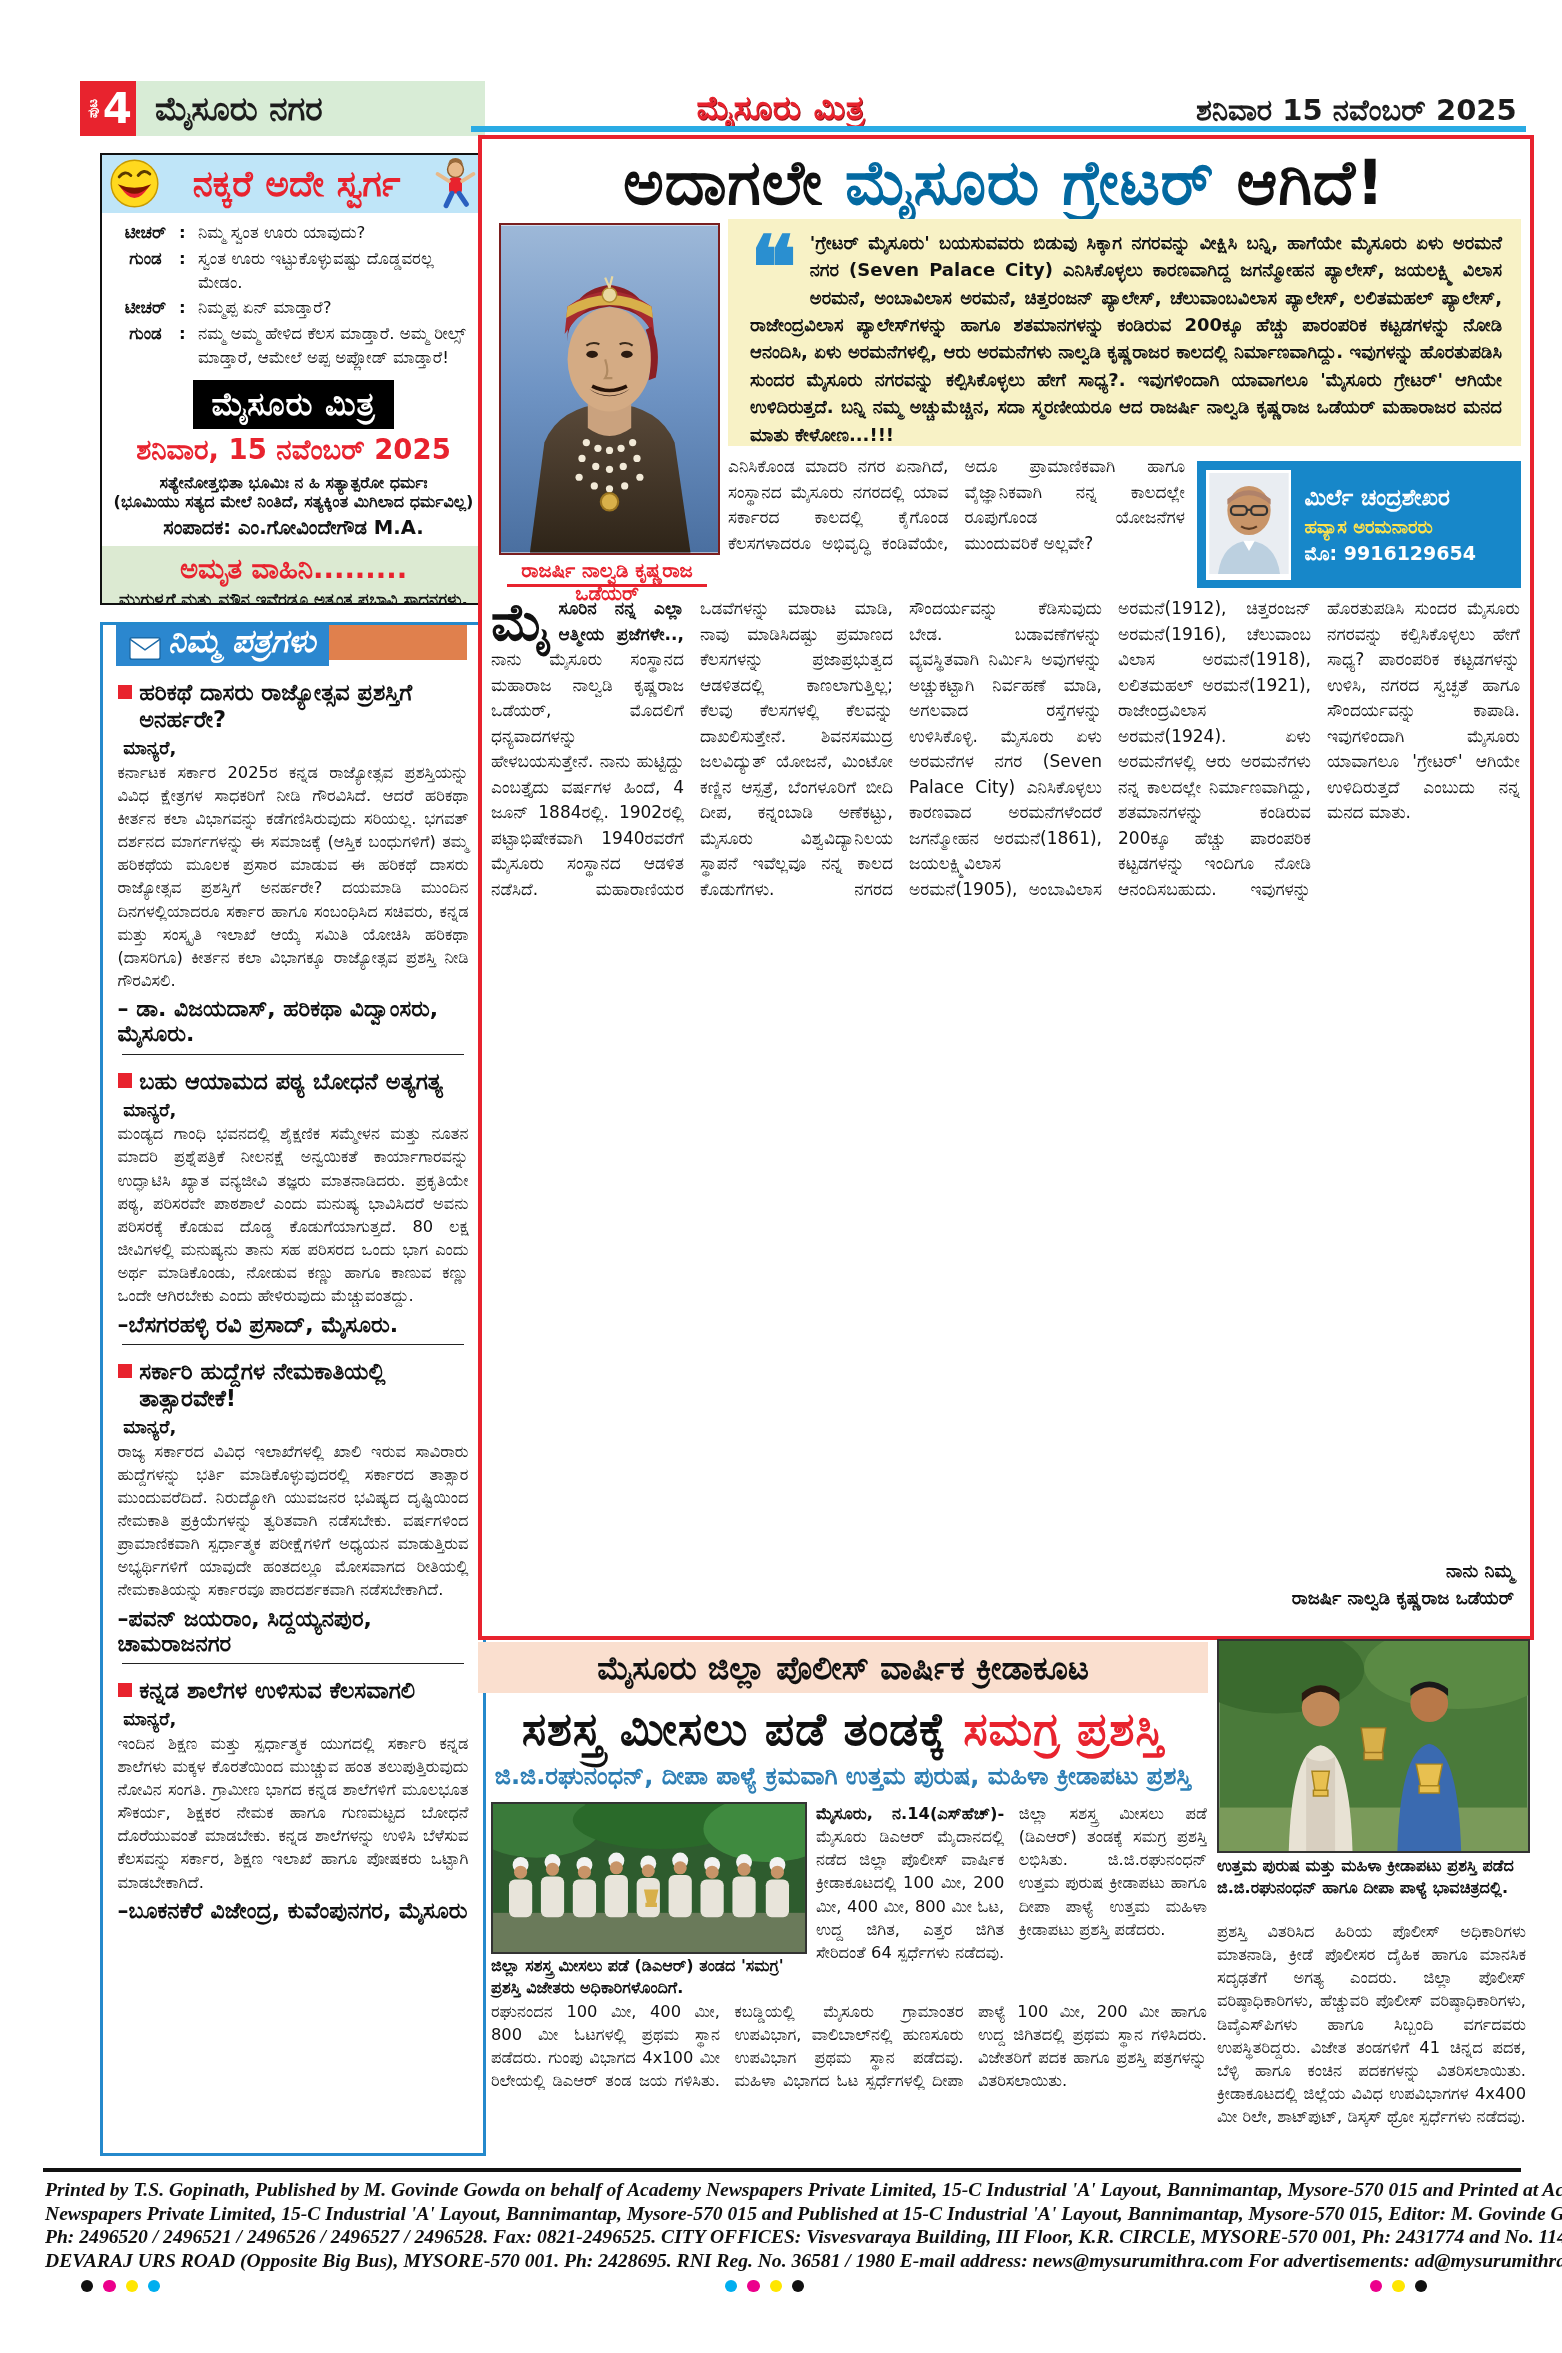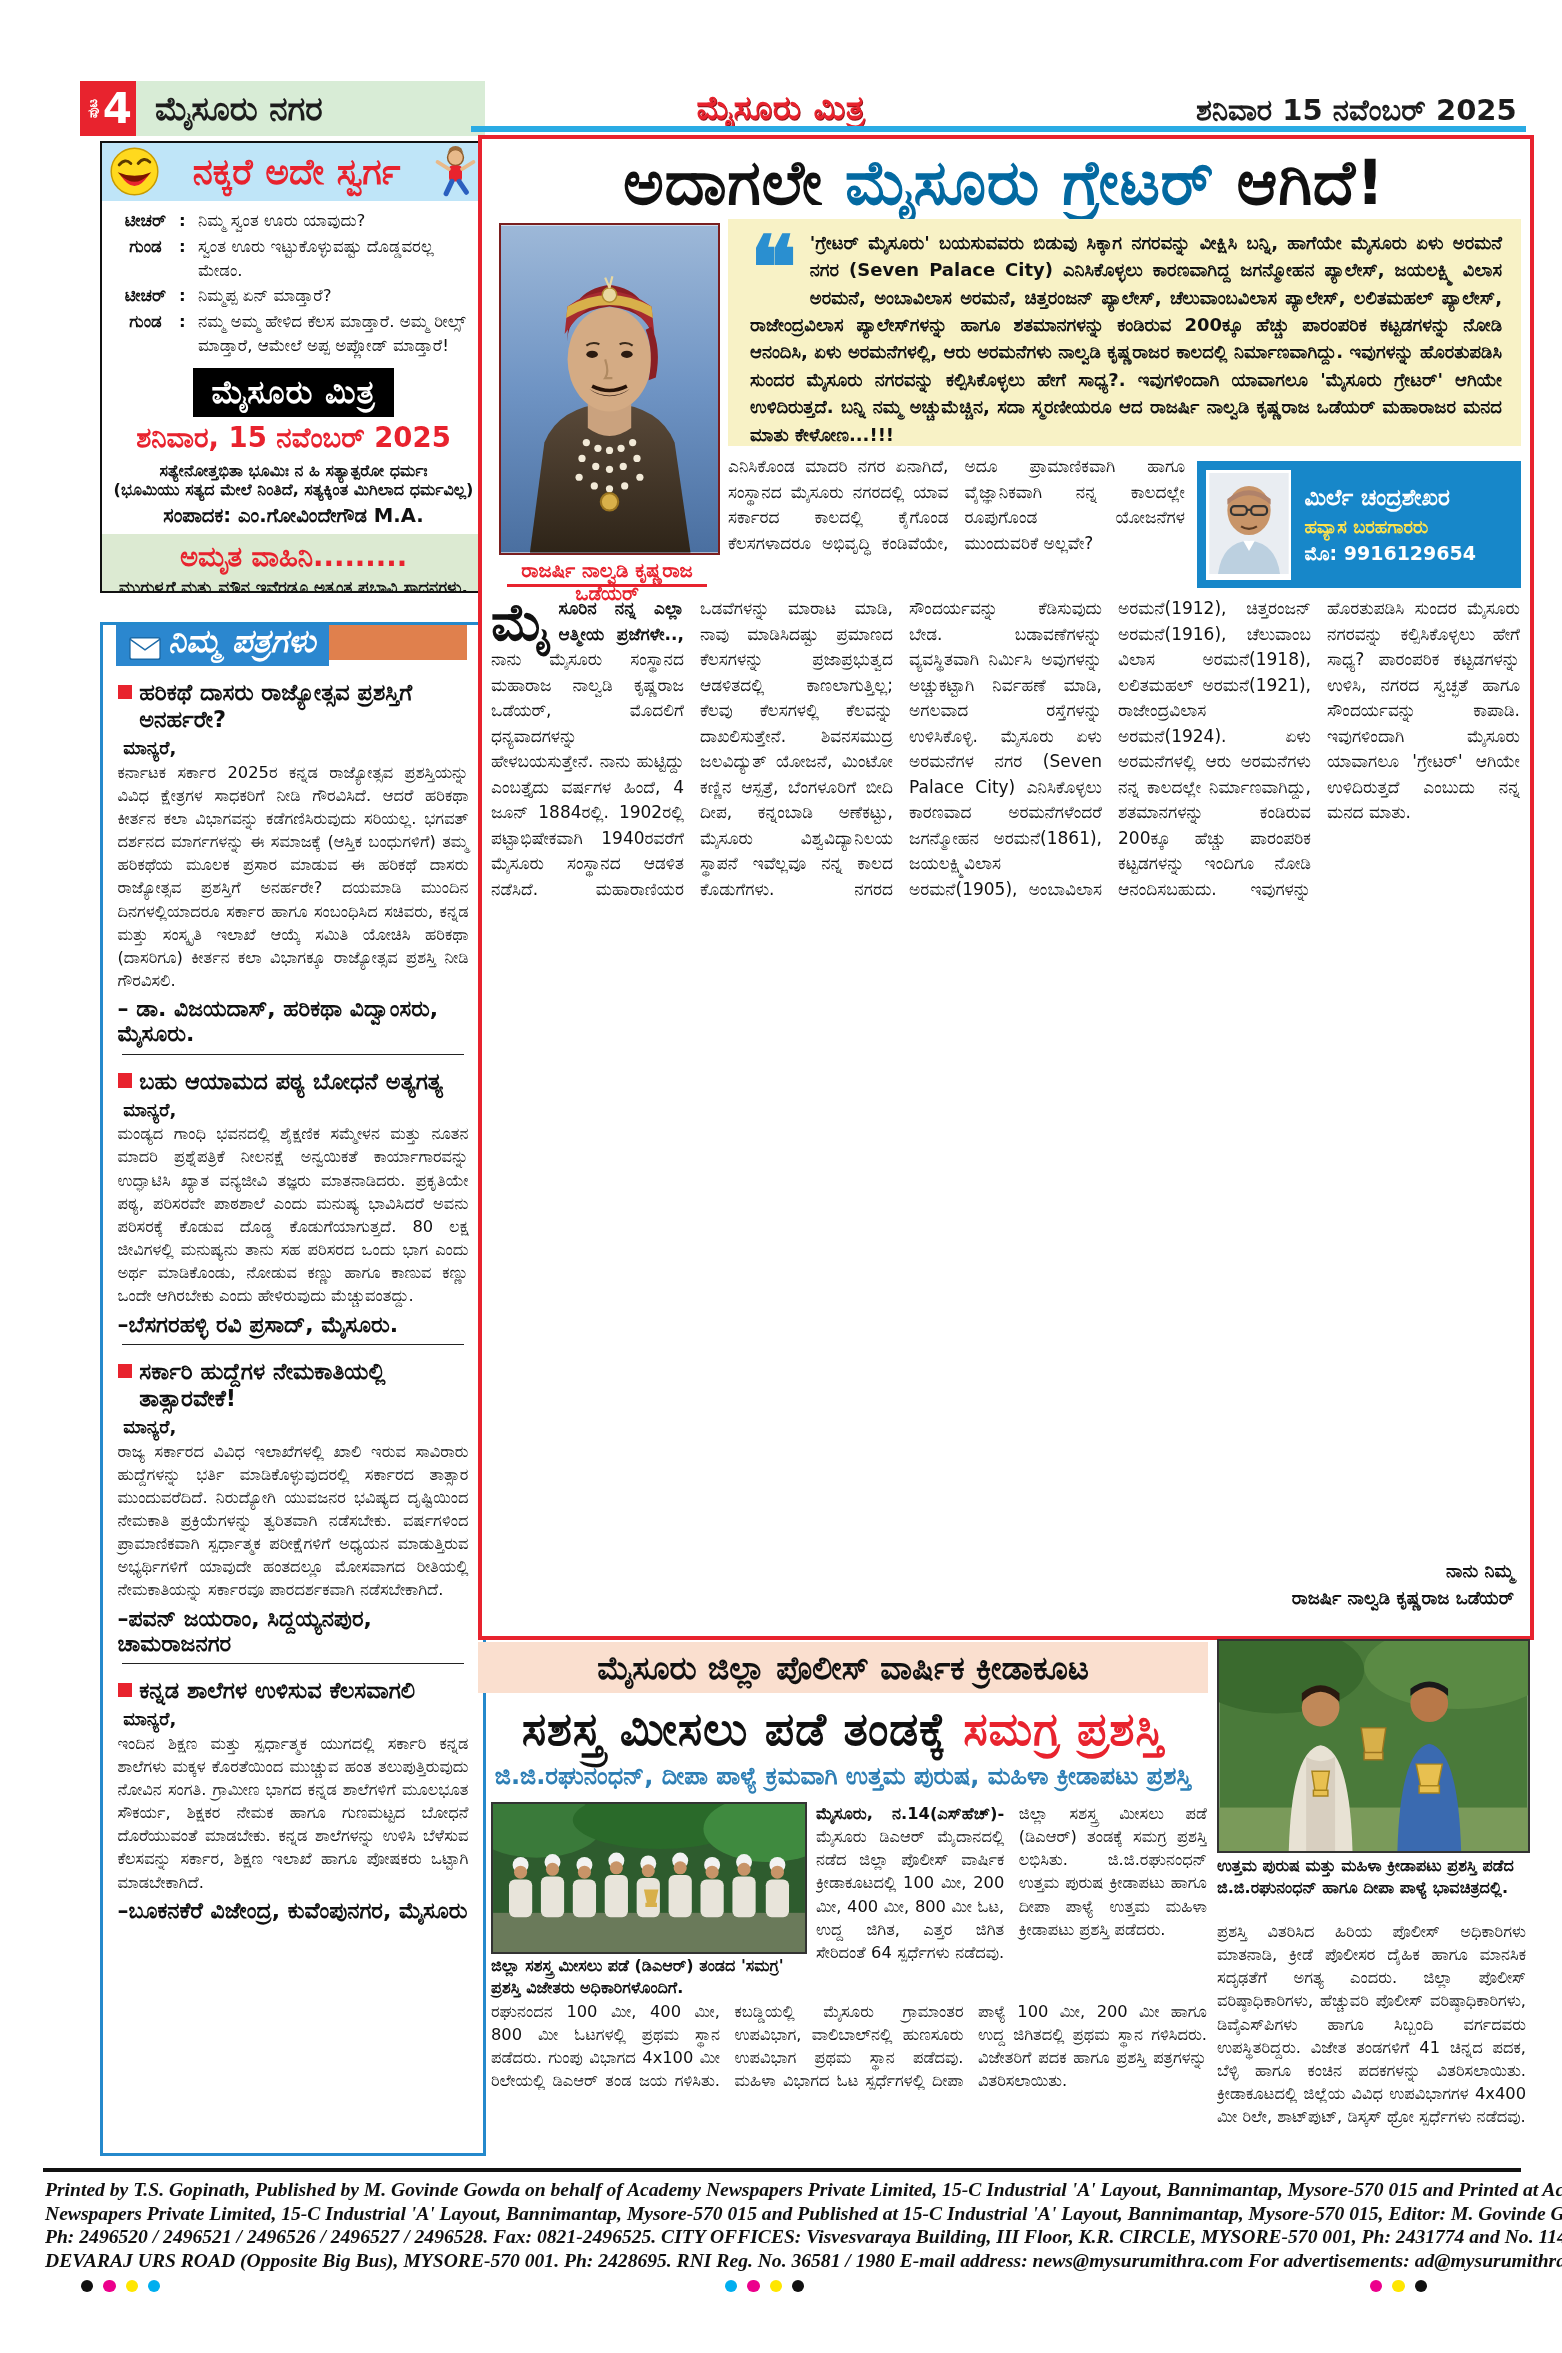--- a/index.html
+++ b/index.html
@@ -9,21 +9,21 @@
   
   .pgbox{background:#e8232e;color:#fff;display:flex;align-items:center;justify-content:center;gap:2.9px;}
   .pgbox .puta{font-size:13px;writing-mode:vertical-rl;transform:rotate(180deg);font-weight:bold;}
   .pgbox .num{font-size:42px;font-weight:bold;line-height:1;}
   .secbox{background:#d8ecd6;display:flex;align-items:center;padding-left:19px;
           font-size:33px;font-weight:bold;color:#1d1d1d;}
   .mast-center{color:#e8232e;font-size:33px;font-weight:bold;text-shadow:0.7px 0.7px 0 #8a0e14;letter-spacing:0.7px;}
   .hdr-date{font-size:29px;font-weight:bold;color:#1d1d1d;}
   .rule-cyan{background:#2aabe4;}
   
-  .inkbox{border:2.9px solid #111;background:#fff;overflow:hidden;display:flex;flex-direction:column;}
+  .inkbox{border:2.9px solid #111;background:#fff;overflow:hidden;display:flex;flex-direction:column;margin-top:12px;}
   .jokehead{background:#bfe5f8;display:flex;align-items:center;justify-content:space-between;
             padding:2.9px 7.2px;height:62px;}
   .jokehead .t{color:#e8232e;font-size:36px;font-weight:bold;}
   .jokelines{padding:7.2px 10px 2.9px 10px;}
   .jokerow{display:flex;font-size:16.7px;line-height:1.45;margin-bottom:1.4px;}
   .jokerow .sp{width:67px;font-weight:bold;flex:none;text-align:center;}
   .jokerow .co{width:19px;flex:none;font-weight:bold;}
   .mastblock{background:#000;color:#fff;font-size:32px;font-weight:bold;align-self:center;
              padding:5.8px 19px;margin:5.8px 0 4.3px 0;letter-spacing:0.7px;}
   .mastdate{color:#e8232e;font-size:27.5px;font-weight:bold;text-align:center;}
@@ -289,21 +289,21 @@
         <rect x="30" y="46" width="22" height="12" rx="5" fill="none" stroke="#333" stroke-width="3"></rect>
         <rect x="58" y="46" width="22" height="12" rx="5" fill="none" stroke="#333" stroke-width="3"></rect>
         <line x1="52" y1="51" x2="58" y2="51" stroke="#333" stroke-width="3"></line>
         <path d="M44 74 q11 7 22 0" stroke="#5a3a22" stroke-width="3" fill="none"></path>
         <path d="M12 140 Q18 96 55 94 Q92 96 98 140 Z" fill="#bcd0e0"></path>
         <path d="M47 94 h16 l-8 14 z" fill="#fff"></path>
       </svg>
     </div>
     <div>
       <div class="nm">ಮಿರ್ಲೆ ಚಂದ್ರಶೇಖರ</div>
-      <div class="rl">ಹವ್ಯಾಸ ಬರಹಗಾರರು</div>
+      <div class="rl">ಹವ್ಯಾಸ ಅರಮನಾರರು</div>
       <div class="mo">ಮೊ: 9916129654</div>
     </div>
   </div>
 
   <div class="abs bodycols" style="left:491px;top:596px;width:1029px;height:957px;column-count:5;overflow:hidden;">
     <span class="dropcap">ಮೈ</span><span class="intro-b">ಸೂರಿನ ನನ್ನ ಎಲ್ಲಾ ಆತ್ಮೀಯ ಪ್ರಜೆಗಳೇ..,</span>
     <span>ನಾನು ಮೈಸೂರು ಸಂಸ್ಥಾನದ ಮಹಾರಾಜ ನಾಲ್ವಡಿ ಕೃಷ್ಣರಾಜ ಒಡೆಯರ್, ಮೊದಲಿಗೆ ಧನ್ಯವಾದಗಳನ್ನು ಹೇಳಬಯಸುತ್ತೇನೆ. ನಾನು ಹುಟ್ಟಿದ್ದು ಎಂಬತ್ತೈದು ವರ್ಷಗಳ ಹಿಂದೆ, 4 ಜೂನ್ 1884ರಲ್ಲಿ. 1902ರಲ್ಲಿ ಪಟ್ಟಾಭಿಷೇಕವಾಗಿ 1940ರವರೆಗೆ ಮೈಸೂರು ಸಂಸ್ಥಾನದ ಆಡಳಿತ ನಡೆಸಿದೆ. ಮಹಾರಾಣಿಯರ ಒಡವೆಗಳನ್ನು ಮಾರಾಟ ಮಾಡಿ, ನಾವು ಮಾಡಿಸಿದಷ್ಟು ಪ್ರಮಾಣದ ಕೆಲಸಗಳನ್ನು ಪ್ರಜಾಪ್ರಭುತ್ವದ ಆಡಳಿತದಲ್ಲಿ ಕಾಣಲಾಗುತ್ತಿಲ್ಲ; ಕೆಲವು ಕೆಲಸಗಳಲ್ಲಿ ಕೆಲವನ್ನು ದಾಖಲಿಸುತ್ತೇನೆ. ಶಿವನಸಮುದ್ರ ಜಲವಿದ್ಯುತ್ ಯೋಜನೆ, ಮಿಂಟೋ ಕಣ್ಣಿನ ಆಸ್ಪತ್ರೆ, ಬೆಂಗಳೂರಿಗೆ ಬೀದಿ ದೀಪ, ಕನ್ನಂಬಾಡಿ ಅಣೆಕಟ್ಟು, ಮೈಸೂರು ವಿಶ್ವವಿದ್ಯಾನಿಲಯ ಸ್ಥಾಪನೆ ಇವೆಲ್ಲವೂ ನನ್ನ ಕಾಲದ ಕೊಡುಗೆಗಳು. ನಗರದ ಸೌಂದರ್ಯವನ್ನು ಕೆಡಿಸುವುದು ಬೇಡ. ಬಡಾವಣೆಗಳನ್ನು ವ್ಯವಸ್ಥಿತವಾಗಿ ನಿರ್ಮಿಸಿ ಅವುಗಳನ್ನು ಅಚ್ಚುಕಟ್ಟಾಗಿ ನಿರ್ವಹಣೆ ಮಾಡಿ, ಅಗಲವಾದ ರಸ್ತೆಗಳನ್ನು ಉಳಿಸಿಕೊಳ್ಳಿ. ಮೈಸೂರು ಏಳು ಅರಮನೆಗಳ ನಗರ (Seven Palace City) ಎನಿಸಿಕೊಳ್ಳಲು ಕಾರಣವಾದ ಅರಮನೆಗಳೆಂದರೆ ಜಗನ್ಮೋಹನ ಅರಮನೆ(1861), ಜಯಲಕ್ಷ್ಮಿವಿಲಾಸ ಅರಮನೆ(1905), ಅಂಬಾವಿಲಾಸ ಅರಮನೆ(1912), ಚಿತ್ತರಂಜನ್ ಅರಮನೆ(1916), ಚೆಲುವಾಂಬ ವಿಲಾಸ ಅರಮನೆ(1918), ಲಲಿತಮಹಲ್ ಅರಮನೆ(1921), ರಾಜೇಂದ್ರವಿಲಾಸ ಅರಮನೆ(1924). ಏಳು ಅರಮನೆಗಳಲ್ಲಿ ಆರು ಅರಮನೆಗಳು ನನ್ನ ಕಾಲದಲ್ಲೇ ನಿರ್ಮಾಣವಾಗಿದ್ದು, ಶತಮಾನಗಳನ್ನು ಕಂಡಿರುವ 200ಕ್ಕೂ ಹೆಚ್ಚು ಪಾರಂಪರಿಕ ಕಟ್ಟಡಗಳನ್ನು ಇಂದಿಗೂ ನೋಡಿ ಆನಂದಿಸಬಹುದು. ಇವುಗಳನ್ನು ಹೊರತುಪಡಿಸಿ ಸುಂದರ ಮೈಸೂರು ನಗರವನ್ನು ಕಲ್ಪಿಸಿಕೊಳ್ಳಲು ಹೇಗೆ ಸಾಧ್ಯ? ಪಾರಂಪರಿಕ ಕಟ್ಟಡಗಳನ್ನು ಉಳಿಸಿ, ನಗರದ ಸ್ವಚ್ಛತೆ ಹಾಗೂ ಸೌಂದರ್ಯವನ್ನು ಕಾಪಾಡಿ. ಇವುಗಳಿಂದಾಗಿ ಮೈಸೂರು ಯಾವಾಗಲೂ 'ಗ್ರೇಟರ್' ಆಗಿಯೇ ಉಳಿದಿರುತ್ತದೆ ಎಂಬುದು ನನ್ನ ಮನದ ಮಾತು.</span>
   </div>
   <div class="abs signoff" style="left:1275px;top:1557px;width:239px;">
     <div>ನಾನು ನಿಮ್ಮ</div>

